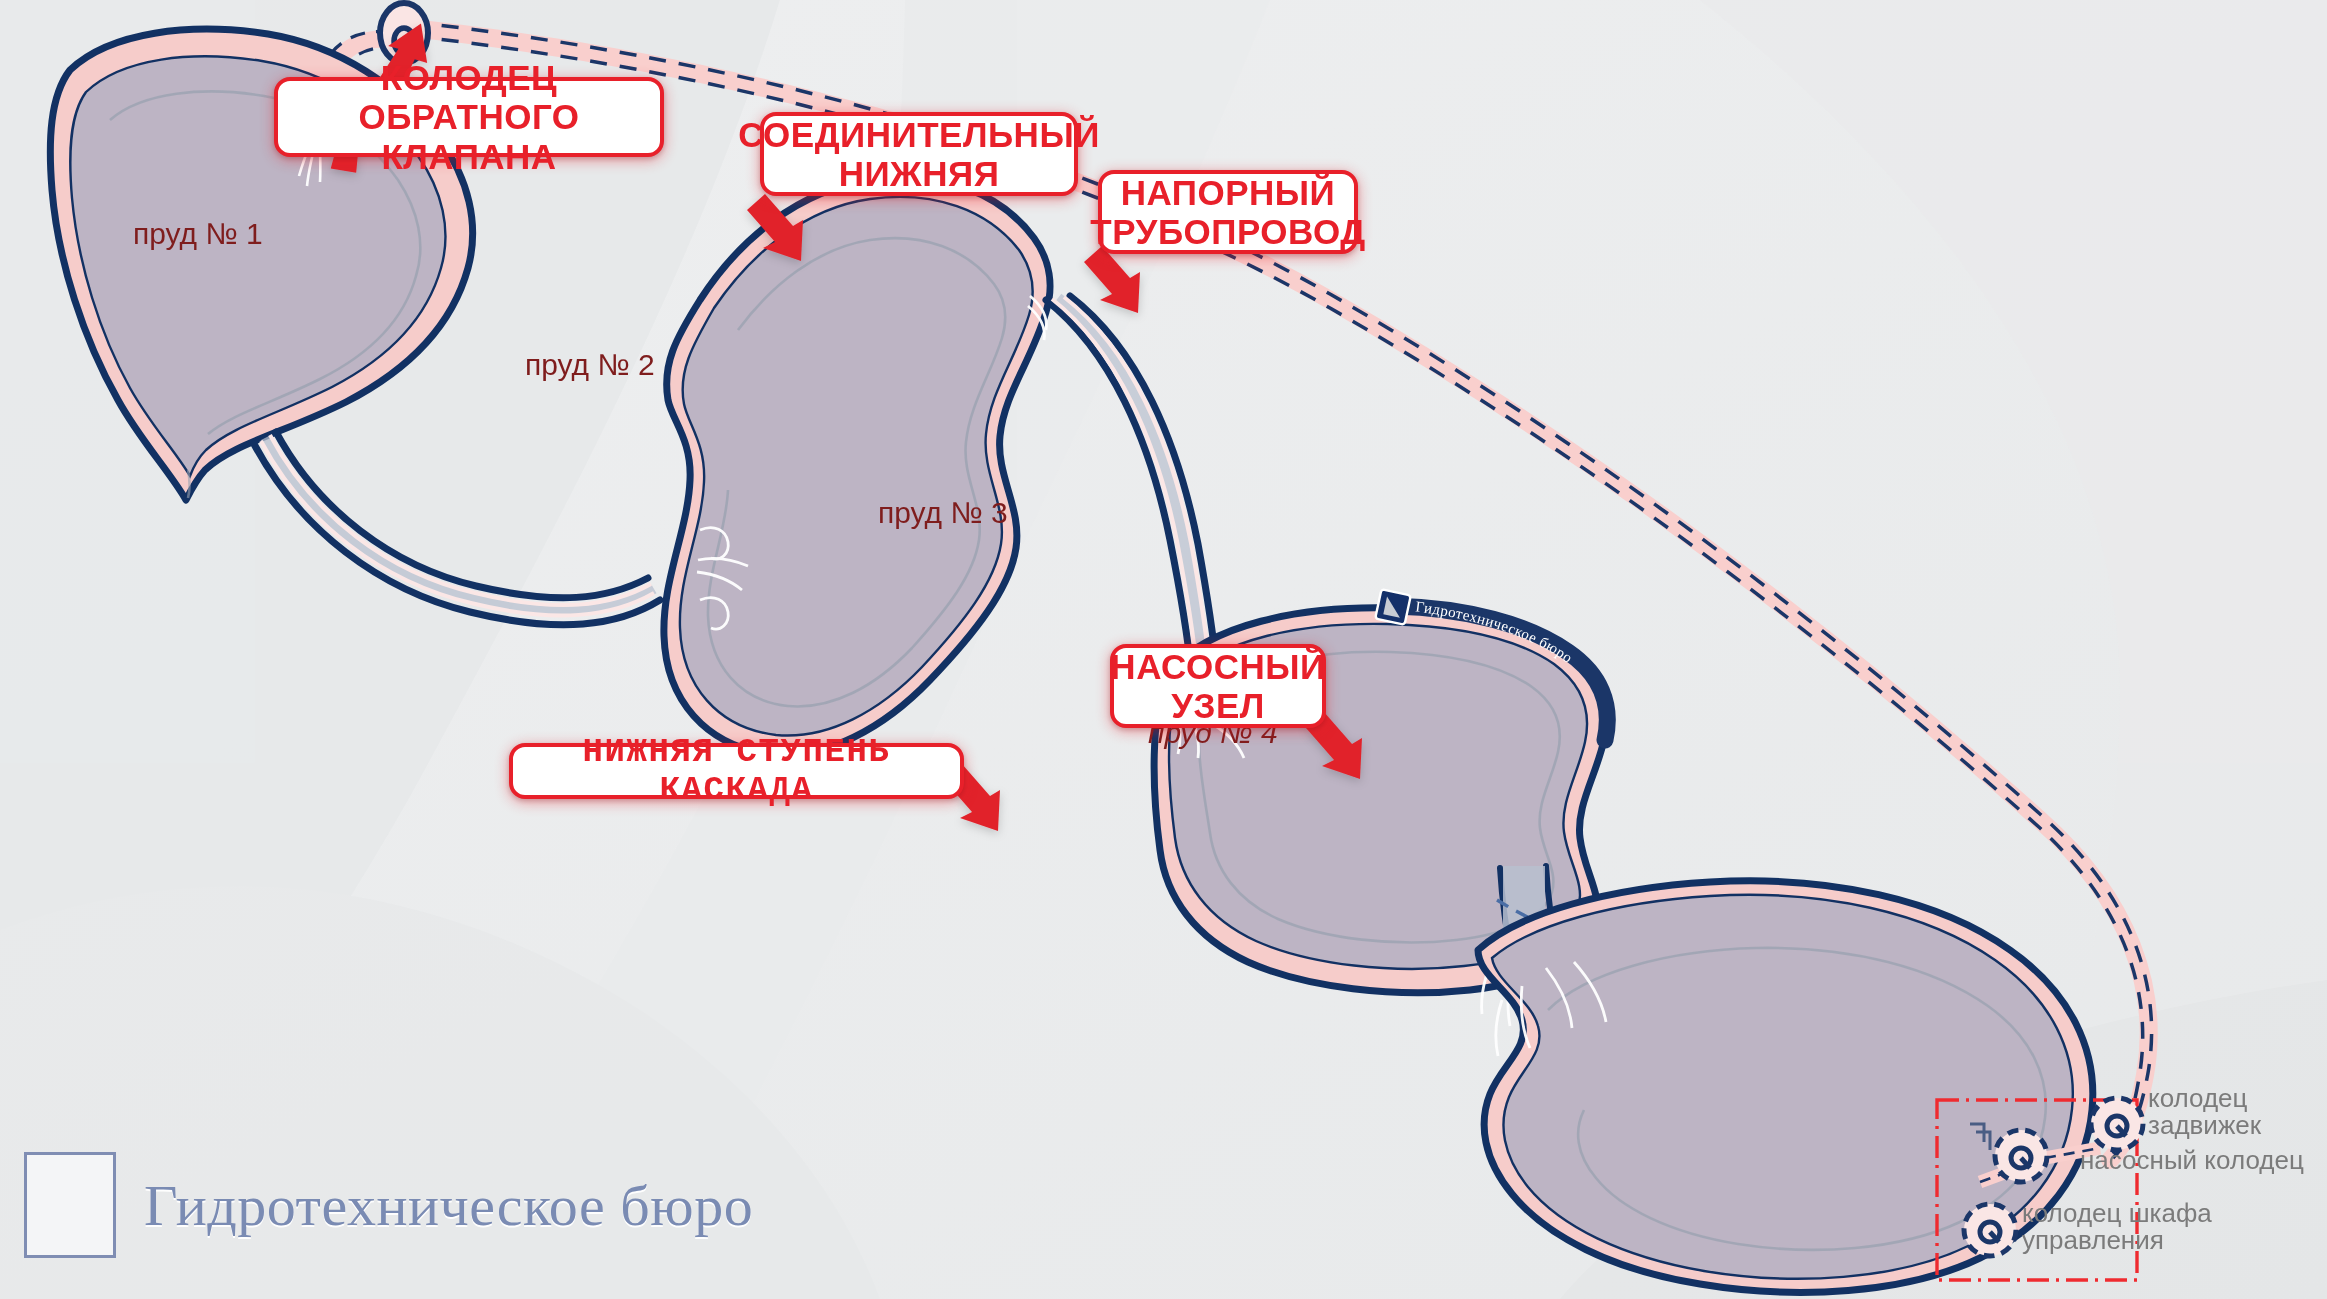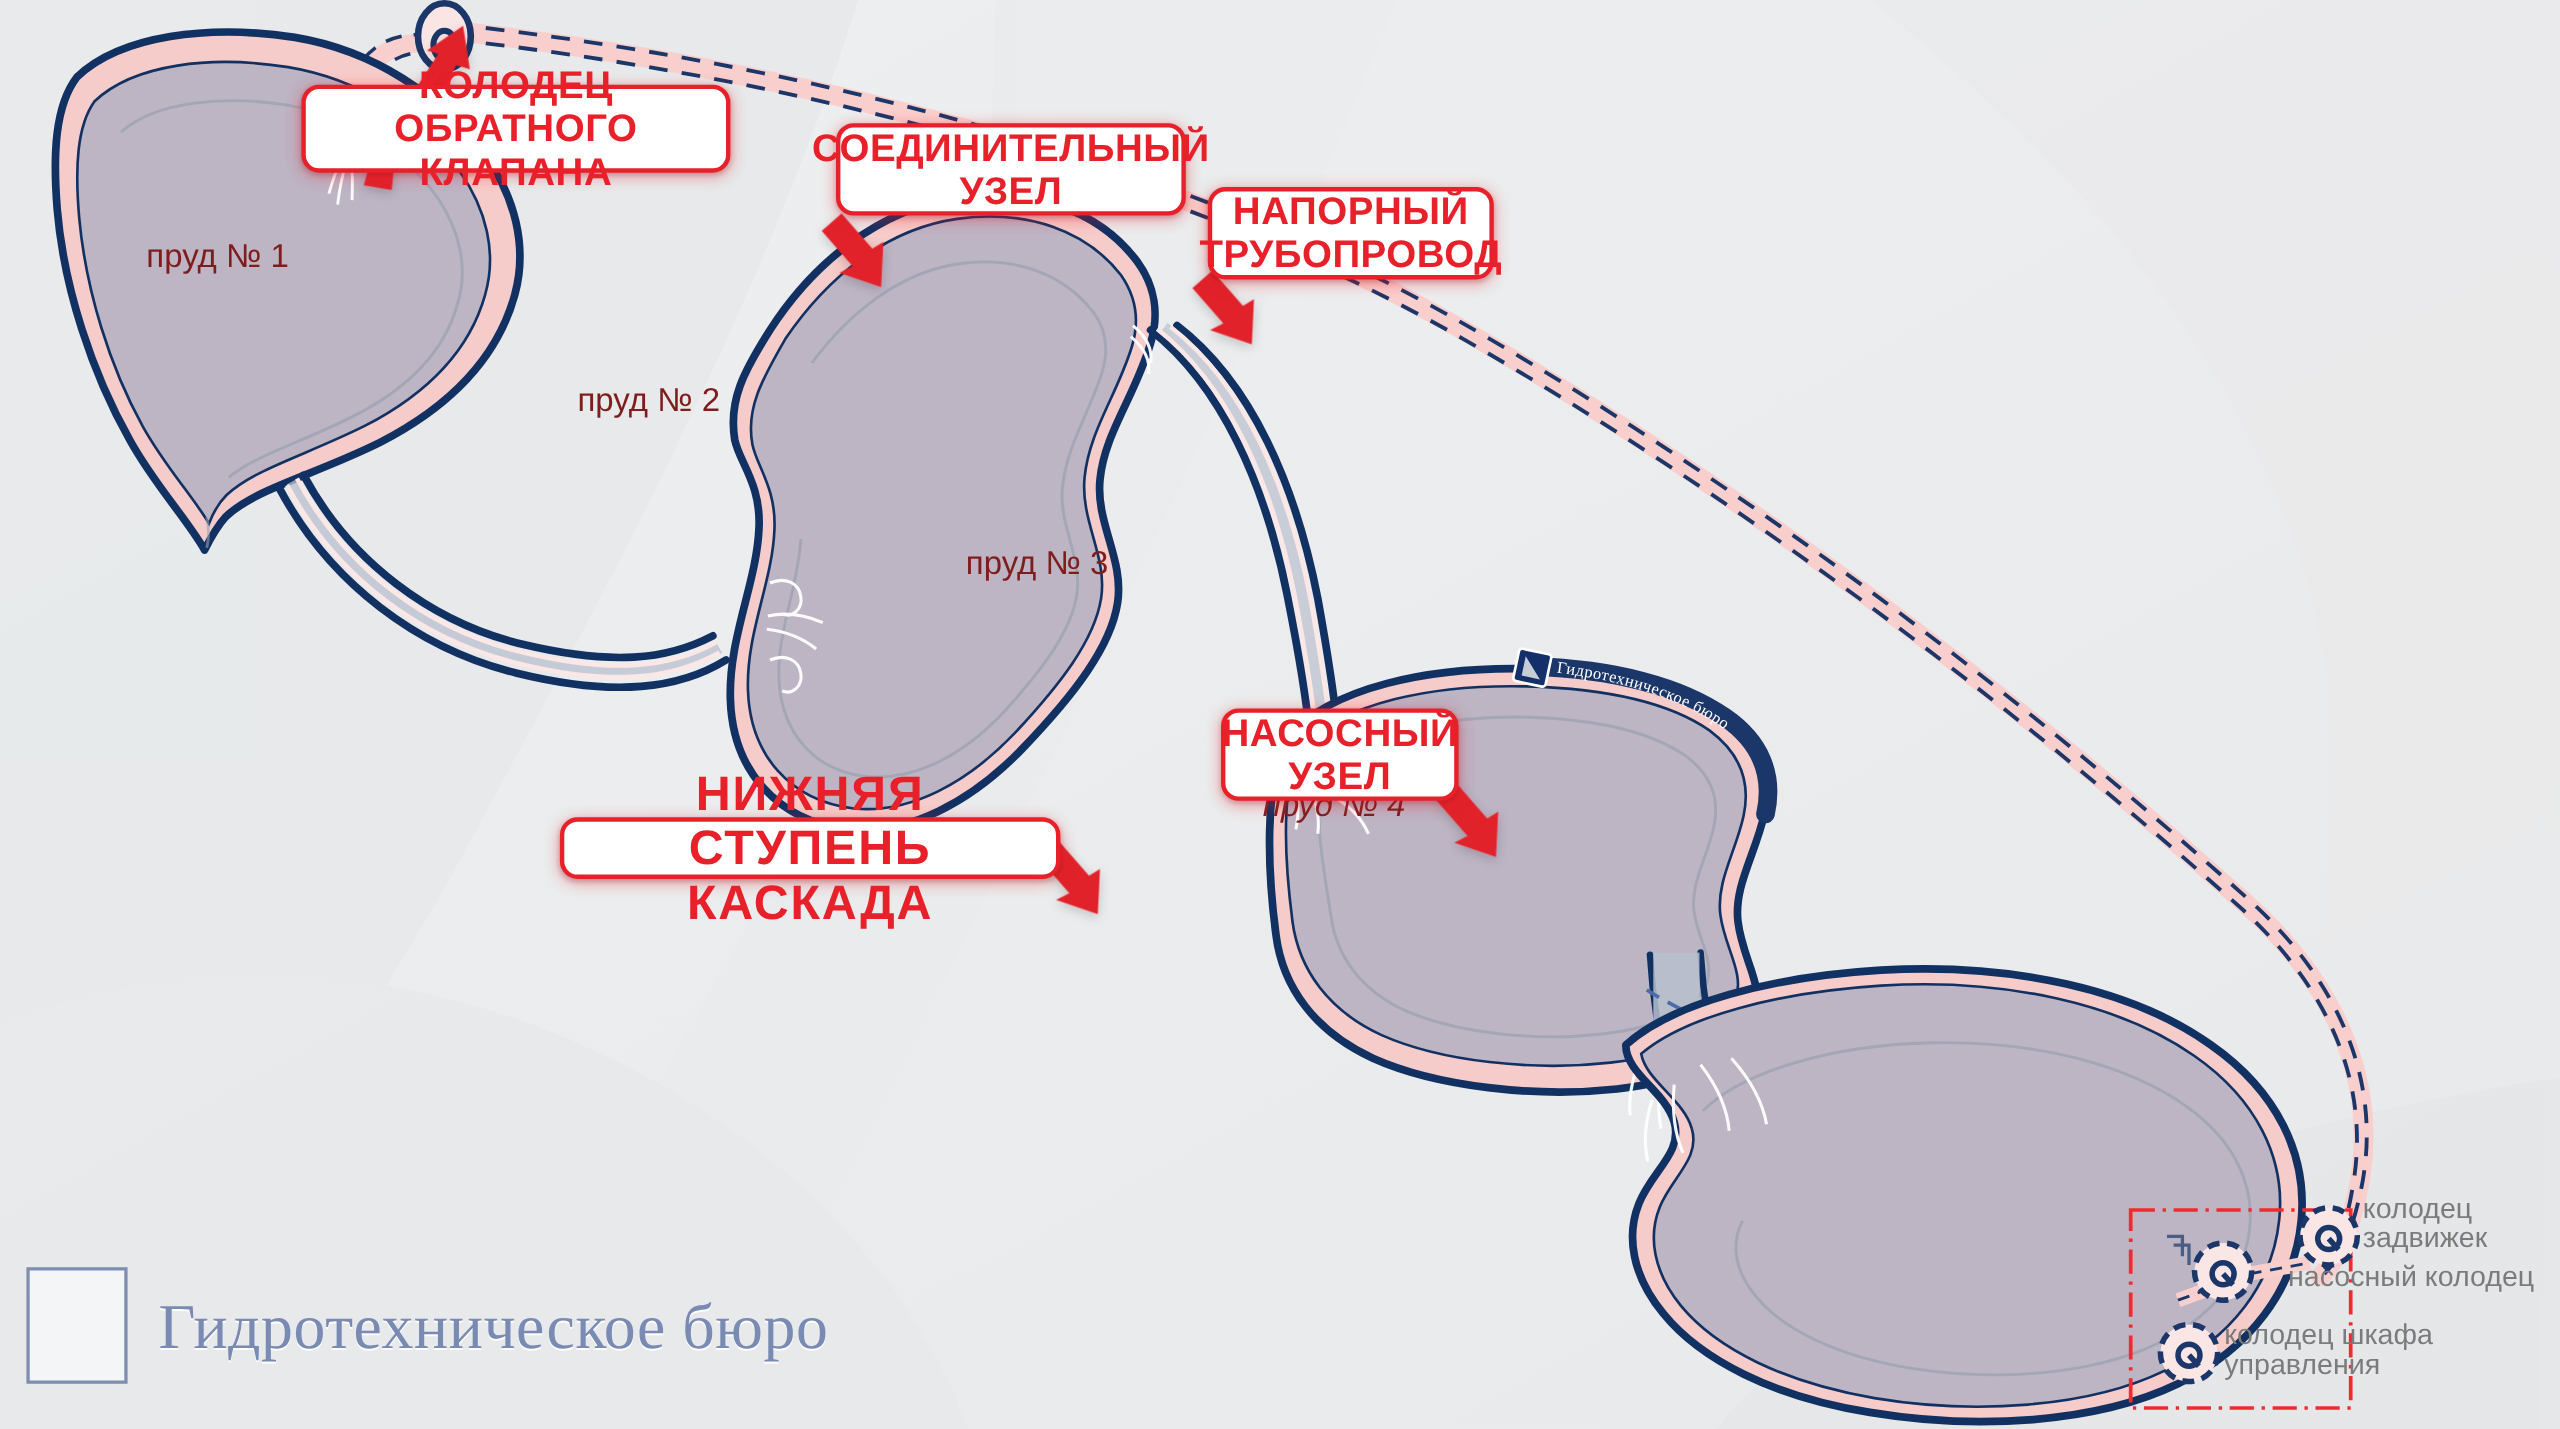--- a/index.html
+++ b/index.html
@@ -26,22 +26,22 @@
     padding:10px 18px;
     box-sizing:border-box;
     white-space:pre-line;
     z-index:40;
   }
   .c-outlet   {left:6px;   top:160px; width:551px; height:128px; font-size:37px;}
   .c-valve    {left:274px; top:77px;  width:390px; height:80px;  font-size:35px;}
   .c-channel  {left:760px; top:112px; width:318px; height:84px;  font-size:35px;}
   .c-pressure {left:1098px;top:170px; width:260px; height:84px;  font-size:35px;}
   .c-pump     {left:1110px;top:644px; width:216px; height:84px;  font-size:35px;}
-  .c-lower    {left:509px; top:743px; width:455px; height:56px;  font-size:44px;
-               letter-spacing:1.6px;}
+  .c-lower    {left:509px; top:743px; width:455px; height:56px;  font-size:34px;
+               letter-spacing:1.6px;font-family:Liberation Mono, monospace;}
 
   
   .legend-txt{
     position:absolute;color:#7b7b7b;font-size:26px;line-height:1.05;
     z-index:40;white-space:pre-line;
   }
   .lg-valves {left:2148px;top:1085px;}
   .lg-pump   {left:2080px;top:1147px;}
   .lg-cab    {left:2022px;top:1200px;}
 
@@ -317,21 +317,21 @@
   </svg>
 
   <div class="pond-label pl1">пруд № 1</div>
   <div class="pond-label pl2">пруд № 2</div>
   <div class="pond-label pl3">пруд № 3</div>
   <div class="pond-label pl4">пруд № 4</div>
 
   <div class="callout c-valve">КОЛОДЕЦ
 ОБРАТНОГО  КЛАПАНА</div>
   <div class="callout c-channel">СОЕДИНИТЕЛЬНЫЙ
-УЗЕЛ</div>
+НИЖНЯЯ</div>
   <div class="callout c-pump">НАСОСНЫЙ
 УЗЕЛ</div>
   <div class="callout c-pressure">НАПОРНЫЙ
 ТРУБОПРОВОД</div>
   <div class="callout c-lower">НИЖНЯЯ  СТУПЕНЬ  КАСКАДА</div>
 
   <div class="legend-txt lg-valves">колодец
 задвижек</div>
   <div class="legend-txt lg-pump">насосный колодец</div>
   <div class="legend-txt lg-cab">колодец шкафа

